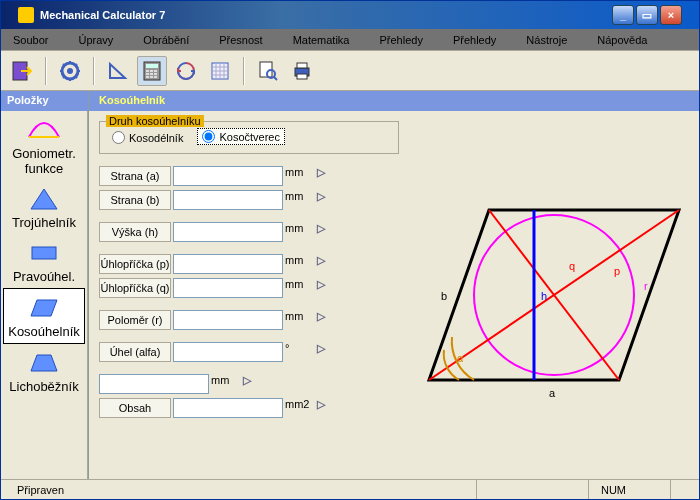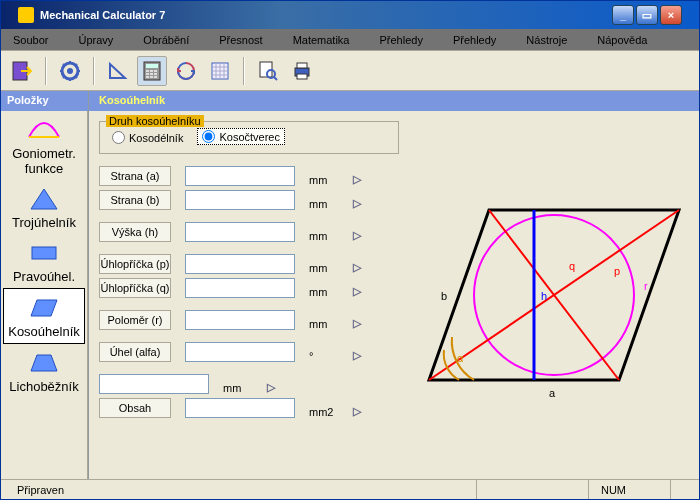--- a/index.html
+++ b/index.html
@@ -26,21 +26,21 @@
   .side-item.selected { background:#fff; border:1px solid #000; margin:0 2px; }
   .main { flex:1; background:#ece9d8; display:flex; flex-direction:column; }
   .main-head { height:20px; background:#7a96df; color:#ffff66; font-weight:bold; padding:3px 10px; }
   .main-body { flex:1; padding:10px; display:flex; gap:20px; }
   .form-col { width:300px; }
   .groupbox { border:1px solid #aca899; padding:6px 8px 8px; position:relative; margin-bottom:12px; }
   .groupbox .gb-title { position:absolute; top:-7px; left:6px; background:#eab308; padding:0 3px; }
   .radios { display:flex; gap:10px; }
   .radio { display:flex; align-items:flex-end; gap:4px; padding:1px 4px; }
   .radio.sel { border:1px dotted #000; background:#fdfdf8; }
-  .field-row { display:flex; align-items:flex-end; gap:14px; margin:4px 0; }
+  .field-row { display:flex; align-items:flex-start; gap:2px; margin:4px 0; }
   .field-row .flabel { width:72px; height:20px; border:1px solid #aca899; background:#f5f5eb; display:flex; align-items:center; justify-content:center; }
   .field-row input { width:110px; height:20px; border:1px solid #7f9db9; padding:0 4px; background:#fff; }
   .field-row .unit { width:30px; }
   .field-row .expand { color:#668; font-weight:bold; cursor:default; }
   .field-row.gap { margin-top:12px; }
   .diagram { flex:1; display:flex; align-items:center; justify-content:center; }
   .statusbar { height:20px; border-top:1px solid #aca899; display:flex; align-items:center; background:#ece9d8; padding:0 4px; font-size:11px; }
   .statusbar .st-left { flex:1;margin-left:12px; }
   .statusbar .st-cell { border-left:1px solid #aca899; padding:0 12px; height:100%; display:flex; align-items:center;margin-left:32px; }
   svg { display:block; }

